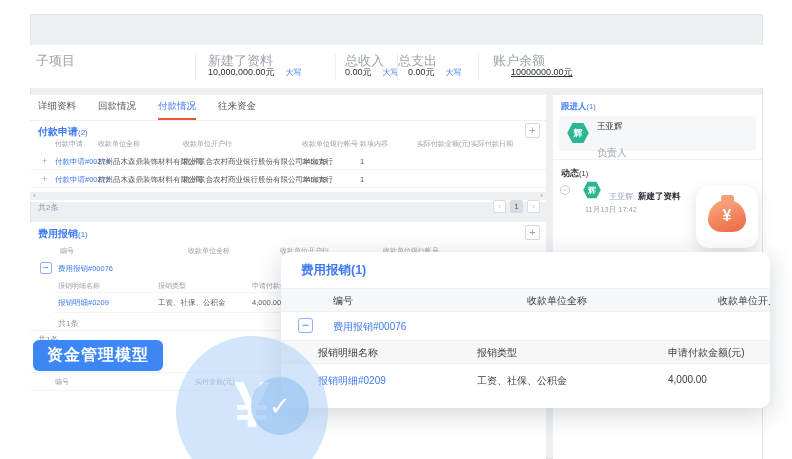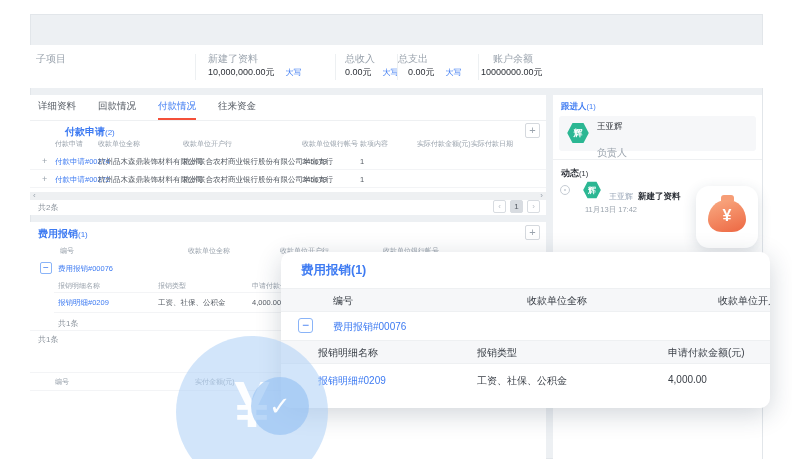--- a/index.html
+++ b/index.html
@@ -17,29 +17,29 @@
   .brand-arrow{width:0;height:0;border-left:9px solid #f4502c;border-top:5px solid transparent;border-bottom:5px solid transparent;}
   .hdr-title{font-size:9.5px;font-weight:bold;margin-left:8px;color:#2b2f36;}
   .hdr-sub{font-size:7px;color:#aab2ba;margin-left:10px;}
   .hdr-ico{font-size:9px;color:#b9c0c7;margin-left:9px;cursor:pointer;}
   .hdr-spacer{flex:1;}
   .btn-back{font-size:7.5px;color:#596069;background:#fff;border:1px solid #d9dde2;border-radius:2px;padding:3px 9px;cursor:pointer;}
   .btn-edit{font-size:7.5px;color:#fff;background:#f25643;border:1px solid #f25643;border-radius:2px;padding:3px 9px;margin-left:6px;margin-right:-16px;cursor:pointer;white-space:nowrap;}
 
   
   .sumrow{left:30px;top:45px;width:733px;height:43px;background:#fff;z-index:4;}
-  .f-lbl{position:absolute;top:7px;font-size:10px;color:#9aa3ad;white-space:nowrap;}
+  .f-lbl{position:absolute;top:7px;font-size:13px;color:#9aa3ad;white-space:nowrap;}
   .f-val{position:absolute;top:21px;font-size:9px;color:#2b2f36;white-space:nowrap;}
   .f-val.link{color:#3e7bf2;}
   .daxie{color:#3e7bf2;margin-left:11px;font-size:8px;cursor:pointer;}
   .vdiv{position:absolute;top:9px;width:1px;height:26px;background:#edf0f2;}
 
   
   .panel{background:#fff;}
-  .lt{left:30px;top:95px;width:516px;height:120px;z-index:3;}
+  .lt{left:30px;top:95px;width:516px;height:107px;z-index:3;}
   .lb{left:30px;top:222px;width:516px;height:237px;z-index:3;}
   .sb{left:553px;top:95px;width:209px;height:364px;z-index:3;}
 
   
   .tabs{position:absolute;left:0;top:0;width:516px;height:26px;border-bottom:1px solid #eef0f2;display:flex;align-items:stretch;padding-left:8px;}
   .tab{font-size:9.5px;color:#555b63;margin-right:22px;display:flex;align-items:center;border-bottom:2px solid transparent;cursor:pointer;}
   .tab.active{color:#3e7bf2;border-bottom-color:#f4503a;}
 
   .sec-title{position:absolute;font-size:10px;font-weight:bold;color:#3e7bf2;white-space:nowrap;}
   .sec-count{font-weight:normal;font-size:8px;}
@@ -122,31 +122,31 @@
     <span class="f-lbl" style="left:178px;">新建了资料</span>
     <span class="f-val" style="left:178px;"><span>10,000,000.00元</span><span class="daxie">大写</span></span>
     <span class="vdiv" style="left:305px;"></span>
     <span class="f-lbl" style="left:315px;">总收入</span>
     <span class="f-val" style="left:315px;"><span>0.00元</span><span class="daxie">大写</span></span>
     <span class="vdiv" style="left:367px;"></span>
     <span class="f-lbl" style="left:368px;">总支出</span>
     <span class="f-val" style="left:378px;"><span>0.00元</span><span class="daxie">大写</span></span>
     <span class="vdiv" style="left:448px;"></span>
     <span class="f-lbl" style="left:463px;">账户余额</span>
-    <span class="f-val" style="left:451px;">10000000.00元</span>
+    <span class="f-val" style="left:481px;text-decoration:underline;">10000000.00元</span>
   </div>
 
   <div class="abs panel lt">
     <div class="tabs">
       <span class="tab">详细资料</span>
       <span class="tab">回款情况</span>
       <span class="tab active">付款情况</span>
       <span class="tab">往来资金</span>
     </div>
-    <span class="sec-title" style="left:8px;top:30px;margin-left:27px;"><span>付款申请</span><span class="sec-count">(2)</span></span>
+    <span class="sec-title" style="left:8px;top:30px;"><span>付款申请</span><span class="sec-count">(2)</span></span>
     <span class="addbtn" style="right:6px;top:28px;">+</span>
 
     <span class="th" style="left:25px;top:44px;">付款申请</span>
     <span class="th" style="left:68px;top:44px;">收款单位全称</span>
     <span class="th" style="left:153px;top:44px;">收款单位开户行</span>
     <span class="th" style="left:272px;top:44px;">收款单位银行帐号</span>
     <span class="th" style="left:330px;top:44px;">款项内容</span>
     <span class="th" style="left:387px;top:44px;">实际付款金额(元)</span>
     <span class="th" style="left:441px;top:44px;">实际付款日期</span>
 
@@ -219,20 +219,21 @@
       <span class="sb-role">负责人</span>
     </div>
     <div class="sb-div"></div>
     <span class="sb-title" style="left:8px;top:72px;color:#2b2f36;font-size:9px;"><span>动态</span><span style="font-weight:normal;font-size:7.5px;">(1)</span></span>
     <span class="clock"></span>
     <div class="hex" style="position:absolute;left:30px;top:86px;width:18px;height:18px;font-size:8px;">辉</div>
     <span class="abs" style="left:56px;top:90px;white-space:nowrap;"><span class="act-user">王亚辉</span><span class="act-text">新建了资料</span></span>
     <span class="act-time">11月13日 17:42</span>
   </div>
 
+  <div class="abs badge">资金管理模型</div>
 
   <div class="abs bagcard">
     <div class="bag-knot"></div>
     <div class="bag-body">
       <span class="bag-yuan">¥</span>
     </div>
   </div>
 
   <div class="abs overlay">
     <span class="ov-title"><span>费用报销</span><span>(1)</span></span>

